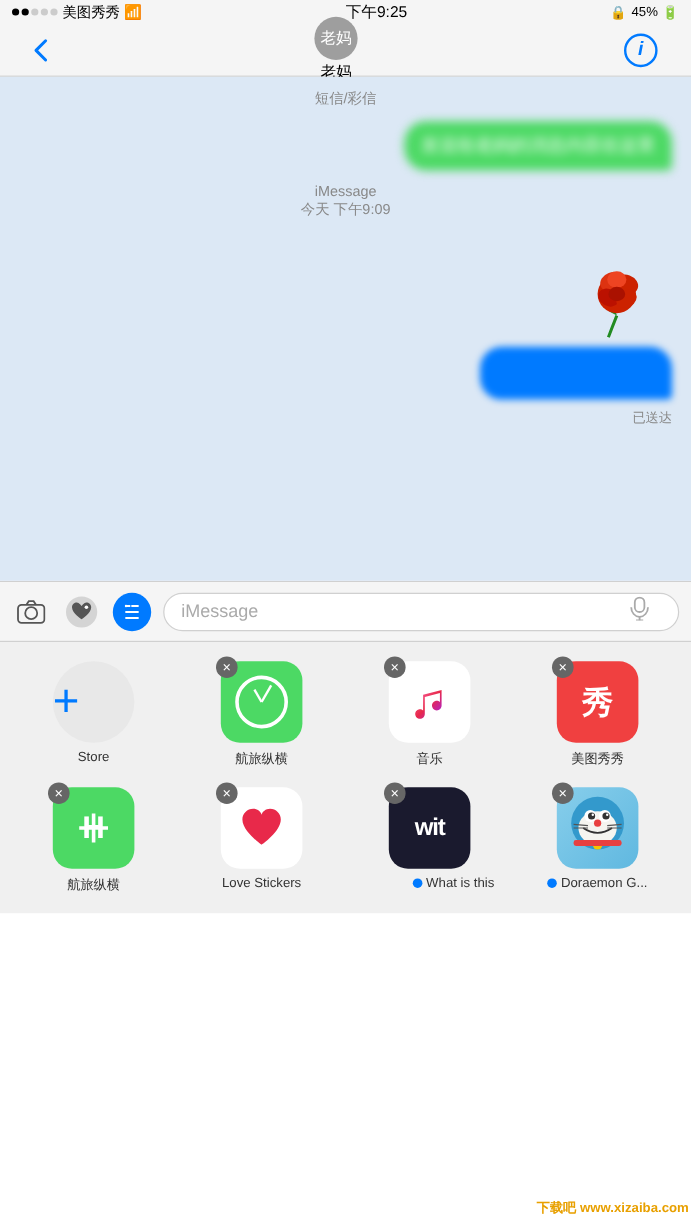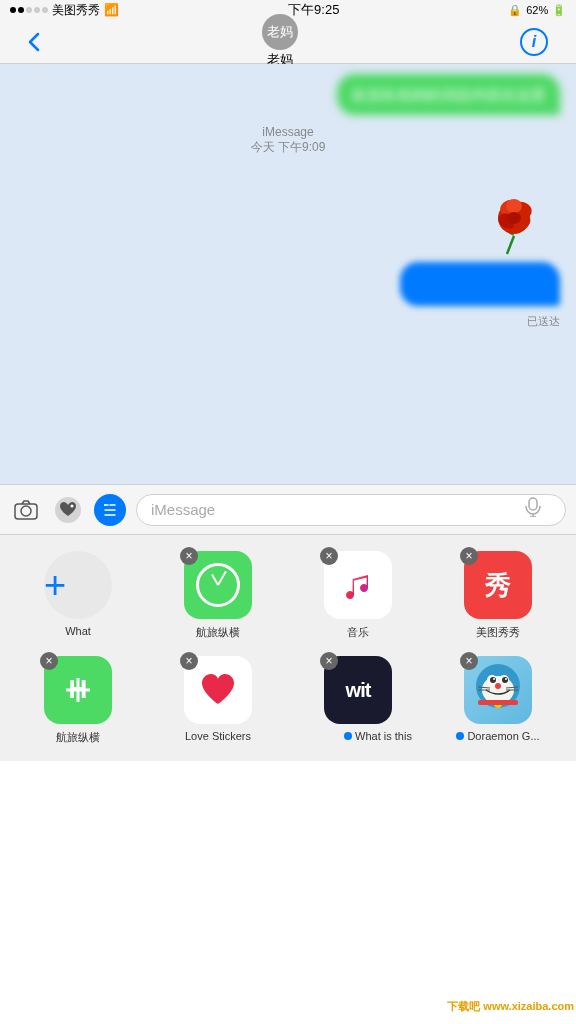--- a/index.html
+++ b/index.html
@@ -432,21 +432,21 @@
       <div class="dot empty"></div>
       <div class="dot empty"></div>
       <div class="dot empty"></div>
     </div>
     <span>美图秀秀</span>
     <span>📶</span>
   </div>
   <div class="status-center">下午9:25</div>
   <div class="status-right">
     <span>🔒</span>
-    <span>62%</span>
+    <span>45%</span>
     <span>🔋</span>
   </div>
 </div>
 
 <div class="nav-bar">
   <div class="nav-back">
     <svg width="12" height="20" viewBox="0 0 12 20" fill="none">
       <path d="M10 2L2 10L10 18" stroke="#007AFF" stroke-width="2.5" stroke-linecap="round" stroke-linejoin="round"></path>
     </svg>
   </div>
@@ -455,20 +455,21 @@
       <span>老妈</span>
     </div>
     <span class="nav-title-text">老妈</span>
   </div>
   <div class="nav-info">
     <span>i</span>
   </div>
 </div>
 
 <div class="messages-scroll">
+  <div class="sms-label">短信/彩信</div>
 
   <div class="bubble-row">
     <div class="bubble-sent-sms">
       <span>发送给老妈的消息内容在这里</span>
     </div>
   </div>
 
   <div class="imessage-label">
     <div>iMessage</div>
     <div>今天 下午9:09</div>
@@ -535,21 +536,21 @@
 </div>
 
 <div class="apps-tray">
 
   <div class="app-item">
     <div class="app-icon-wrapper">
       <div class="icon-store">
         <span class="icon-store-plus">+</span>
       </div>
     </div>
-    <span class="app-label">What</span>
+    <span class="app-label">Store</span>
   </div>
 
   <div class="app-item">
     <div class="app-icon-wrapper">
       <div class="app-remove">×</div>
       <div class="icon-recent">
         <div class="clock-icon">
           <div class="clock-hand-h"></div>
           <div class="clock-hand-m"></div>
         </div>

